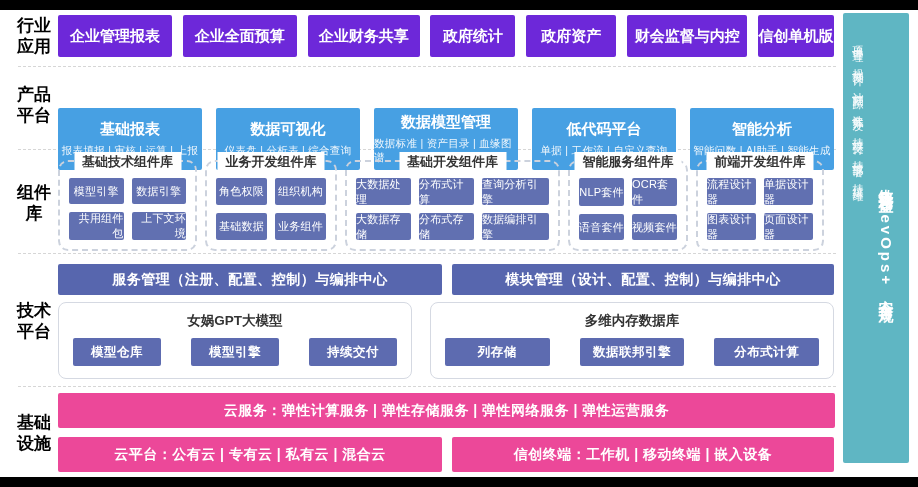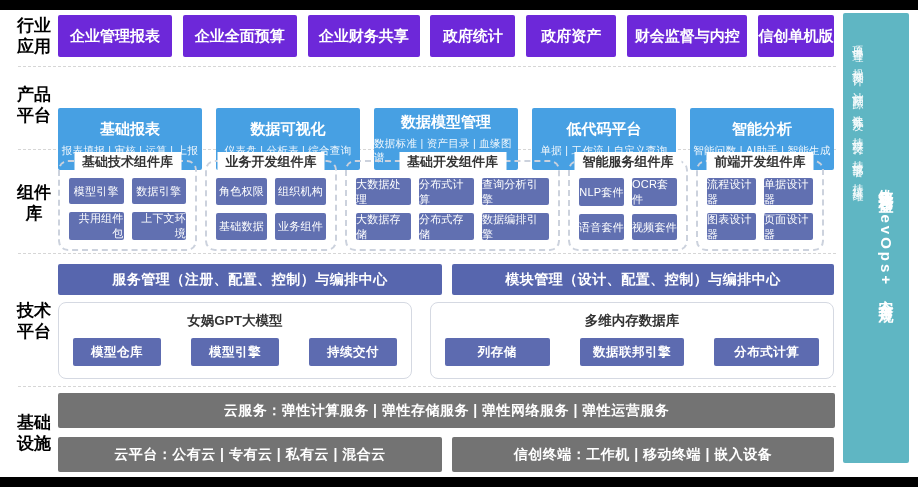--- a/index.html
+++ b/index.html
@@ -105,21 +105,21 @@
   .tech-box-title{font-size:13.5px;font-weight:600;color:#333;}
   .tech-btn-row{display:flex;gap:30px;margin-top:8px;width:100%;box-sizing:border-box;padding:0 14px;}
   .tech-btn{
     flex:1;height:28px;background:#5d6bb0;color:#fff;border-radius:2px;
     display:flex;align-items:center;justify-content:center;
     font-size:12.5px;font-weight:700;letter-spacing:.5px;
   }
 
   
   .infra-bar{
-    position:absolute;background:#737373;color:#fff;border-radius:2px;
+    position:absolute;background:#ec4899;color:#fff;border-radius:2px;
     font-size:14px;font-weight:700;letter-spacing:.5px;
     display:flex;align-items:center;justify-content:center;height:35px;
   }
   .infra-1{left:58px;top:393px;width:777px;}
   .infra-2a{left:58px;top:437px;width:384px;}
   .infra-2b{left:452px;top:437px;width:382px;}
 
   
   .sidebar{
     position:absolute;left:843px;top:13px;width:66px;height:450px;

